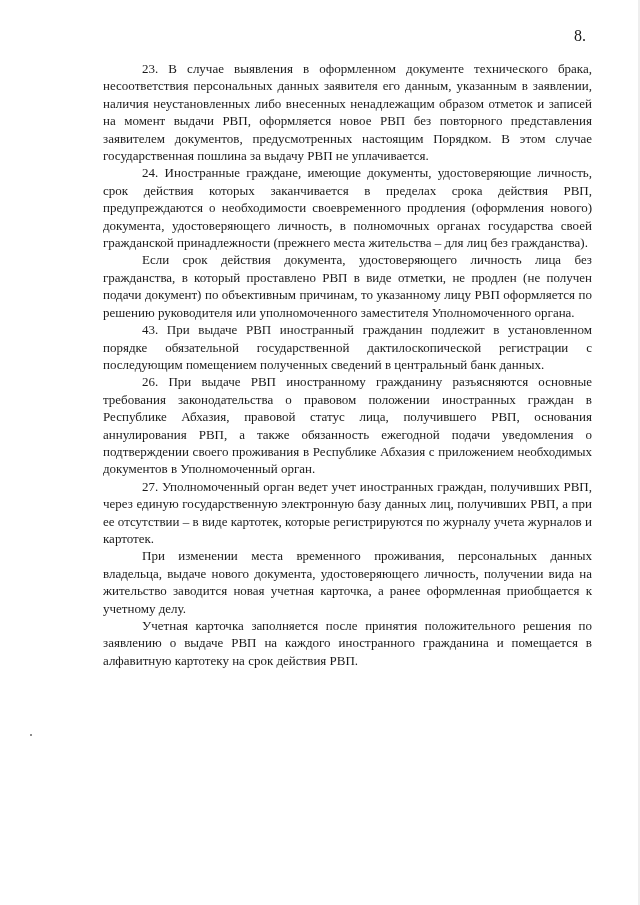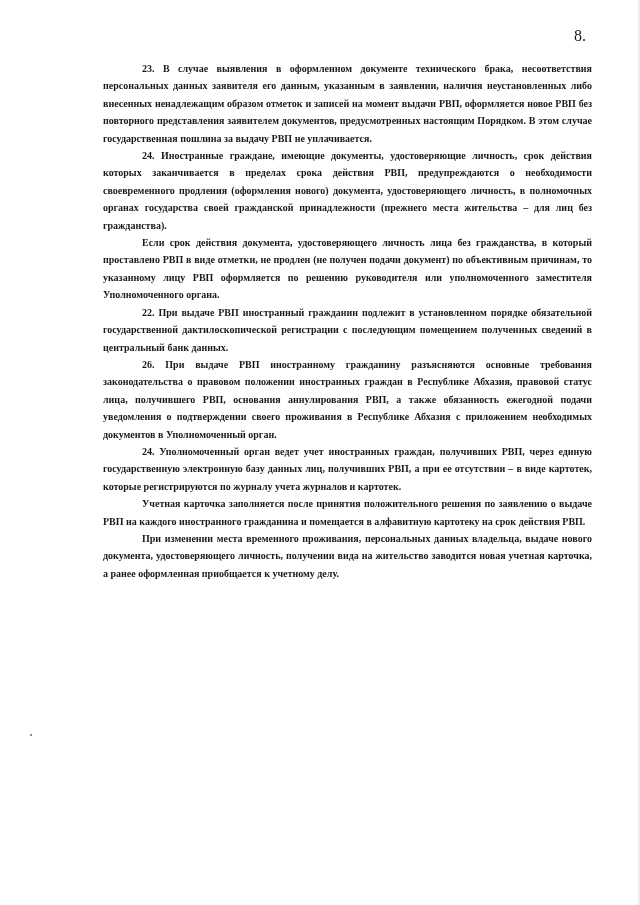--- a/index.html
+++ b/index.html
@@ -32,25 +32,24 @@
       top: 26px;
       left: 574px;
       font-size: 16px;
       line-height: 20px;
     }
     .body-text {
       position: absolute;
       left: 103px;
       top: 60px;
       width: 489px;
-      font-size: 10px;
+      font-size: 13px;
       line-height: 17.4px;
       text-align: justify;
       hyphens: manual;
-      font-weight: bold;
     }
     .body-text p {
       margin: 0;
       text-indent: 39px;
     }
     .speck {
       position: absolute;
       width: 2px; height: 2px;
       background: #666;
       border-radius: 1px;
@@ -61,21 +60,21 @@
 
 <div class="page">
   <div class="page-edge"></div>
 
   <div class="page-number">8.</div>
 
   <div class="body-text">
     <p>23. В случае выявления в оформленном документе технического брака, несоответствия персональных данных заявителя его данным, указанным в заявлении, наличия неустановленных либо внесенных ненад­лежащим образом отметок и записей на момент выдачи РВП, оформляется новое РВП без повторного представления заявителем документов, предус­мотренных настоящим Порядком. В этом случае государственная пошлина за выдачу РВП не уплачивается.</p>
     <p>24. Иностранные граждане, имеющие документы, удостоверяющие личность, срок действия которых заканчивается в пределах срока действия РВП, предупреждаются о необходимости своевременного продления (оформления нового) документа, удостоверяющего личность, в полномо­чных органах государства своей гражданской принадлежности (прежнего места жительства – для лиц без гражданства).</p>
     <p>Если срок действия документа, удостоверяющего личность лица без гражданства, в который проставлено РВП в виде отметки, не продлен (не получен подачи документ) по объективным причинам, то указанному лицу РВП оформляется по решению руководителя или уполномоченного замес­тителя Уполномоченного органа.</p>
-    <p>22. При выдаче РВП иностранный гражданин подлежит в установ­ленном порядке обязательной государственной дактилоскопической регис­трации с последующим помещением полученных сведений в центральный банк данных.</p>
+    <p>43. При выдаче РВП иностранный гражданин подлежит в установ­ленном порядке обязательной государственной дактилоскопической регис­трации с последующим помещением полученных сведений в центральный банк данных.</p>
     <p>26. При выдаче РВП иностранному гражданину разъясняются основ­ные требования законодательства о правовом положении иностранных граждан в Республике Абхазия, правовой статус лица, получившего РВП, основания аннулирования РВП, а также обязанность ежегодной подачи уведомления о подтверждении своего проживания в Республике Абхазия с приложением необходимых документов в Уполномоченный орган.</p>
-    <p>24. Уполномоченный орган ведет учет иностранных граждан, полу­чивших РВП, через единую государственную электронную базу данных лиц, получивших РВП, а при ее отсутствии – в виде картотек, которые регистрируются по журналу учета журналов и картотек.</p>
+    <p>27. Уполномоченный орган ведет учет иностранных граждан, полу­чивших РВП, через единую государственную электронную базу данных лиц, получивших РВП, а при ее отсутствии – в виде картотек, которые регистрируются по журналу учета журналов и картотек.</p>
+    <p>При изменении места временного проживания, персональных дан­ных владельца, выдаче нового документа, удостоверяющего личность, получении вида на жительство заводится новая учетная карточка, а ранее оформленная приобщается к учетному делу.</p>
     <p>Учетная карточка заполняется после принятия положительного решения по заявлению о выдаче РВП на каждого иностранного гражда­нина и помещается в алфавитную картотеку на срок действия РВП.</p>
-    <p>При изменении места временного проживания, персональных дан­ных владельца, выдаче нового документа, удостоверяющего личность, получении вида на жительство заводится новая учетная карточка, а ранее оформленная приобщается к учетному делу.</p>
   </div>
 
   <div class="speck" style="left:30px; top:734px;"></div>
 </div>
 
 </body></html>

